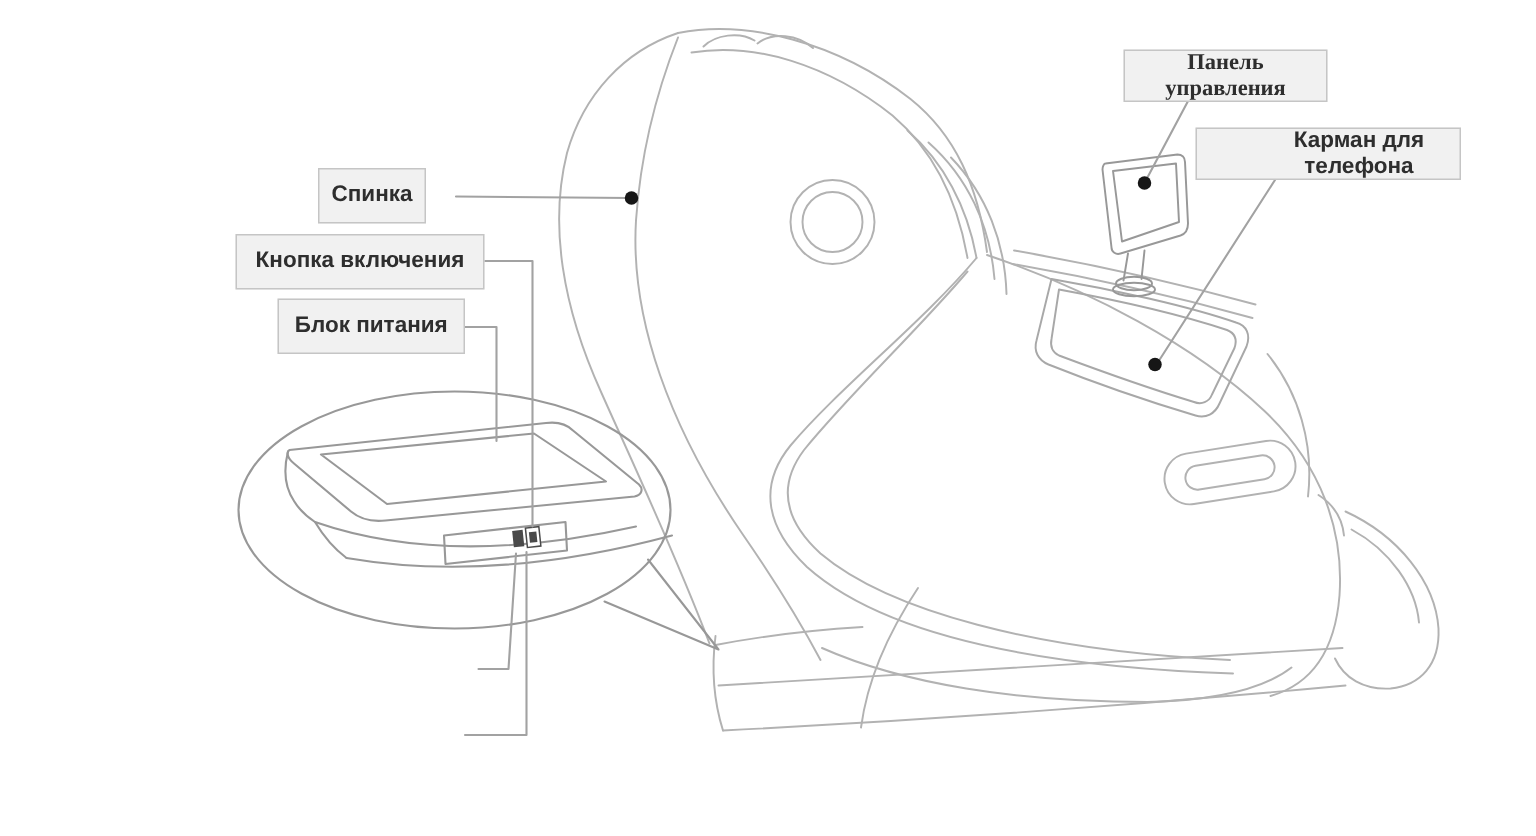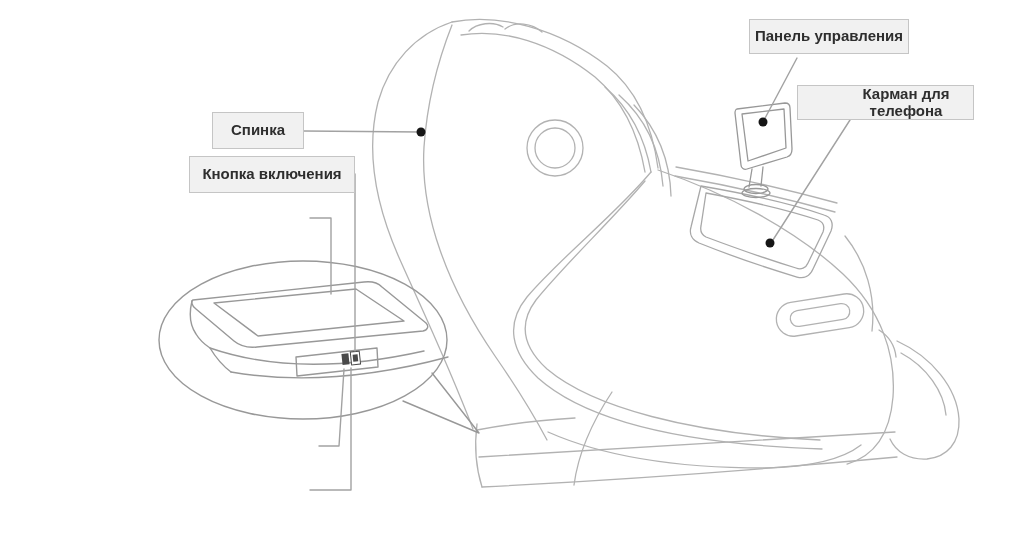--- a/index.html
+++ b/index.html
@@ -16,26 +16,26 @@
     display:flex;align-items:center;justify-content:center;
     background:#f1f1f1;
     border:1px solid #c5c5c5;
     color:#2e2e2e;
     font-size:15px;font-weight:700;
     text-align:center;
     box-sizing:border-box;
     z-index:2;
     line-height:1.1;
   }
-  .lbl-backrest        {left:212px;top:112px;width:92px; height:37px;}
-  .lbl-power-button    {left:157px;top:156px;width:166px;height:37px;margin-left:32px;}
+  .lbl-backrest        {left:212px;top:112px;width:72px; height:37px;}
+  .lbl-power-button    {left:157px;top:156px;width:166px;height:37px;}
   .lbl-power-supply    {left:185px;top:199px;width:125px;height:37px;}
   .lbl-cord-socket     {left:107px;top:428px;width:212px;height:36px;}
   .lbl-fuse            {left:172px;top:472px;width:138px;height:37px;}
-  .lbl-control-panel   {left:749px;top:19px; width:160px;height:35px;}
+  .lbl-control-panel   {left:749px;top:33px; width:136px;height:35px;font-family:Liberation Serif, serif;}
   .lbl-phone-pocket    {left:797px;top:85px; width:177px;height:35px;padding-left:41px;}
 </style>
 </head>
 <body>
 
 <div class="canvas">
 
   <svg class="art" width="1024" height="557" viewBox="0 0 1024 557">
 
     <g stroke="#b2b2b2" stroke-width="1.3" fill="none" stroke-linecap="round" stroke-linejoin="round">
@@ -120,16 +120,17 @@
     </g>
     <g fill="#161616" stroke="none">
       <circle cx="421" cy="132" r="4.5"></circle>
       <circle cx="763" cy="122" r="4.5"></circle>
       <circle cx="770" cy="243" r="4.5"></circle>
     </g>
   </svg>
 
   <div class="label lbl-backrest">Спинка</div>
   <div class="label lbl-power-button">Кнопка включения</div>
+  <div class="label lbl-power-supply">Блок питания</div>
   <div class="label lbl-control-panel">Панель управления</div>
   <div class="label lbl-phone-pocket">Карман для телефона</div>
 
 </div>
 
 </body></html>

